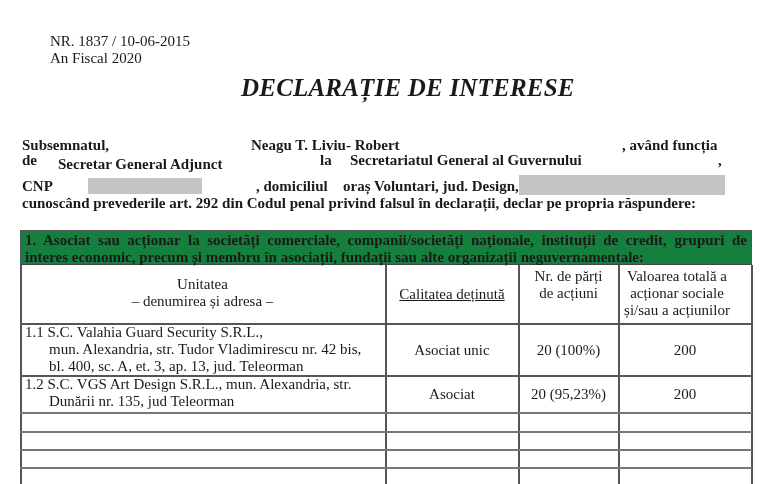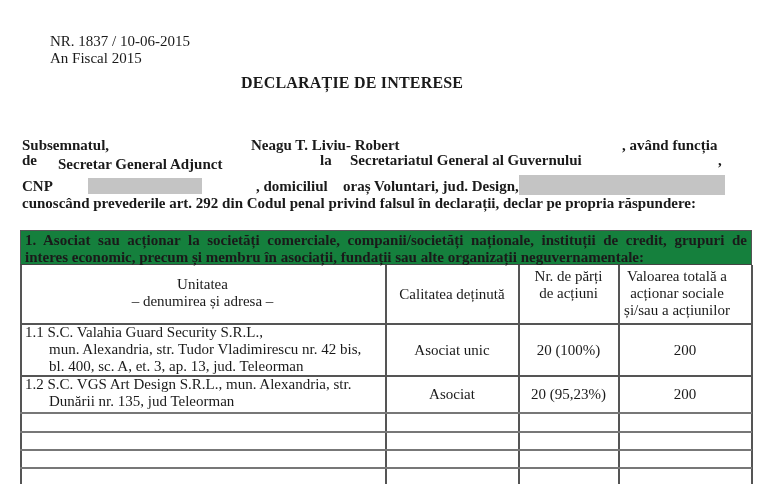--- a/index.html
+++ b/index.html
@@ -4,21 +4,21 @@
   <style>
     html, body { margin:0; padding:0; }
     body {
       width:770px; height:484px; overflow:hidden;
       background:#ffffff; position:relative;
       font-family:"Liberation Serif", "DejaVu Serif", serif;
       color:#1a1a1a;
     }
     .abs { position:absolute; white-space:nowrap; }
     .meta { font-size:15px; line-height:17px;margin-left:14px; }
-    .title { font-size:16px; font-weight:bold; letter-spacing:0.2px; }
+    .title { font-size:25px; font-weight:bold; letter-spacing:0.2px;font-style:italic; }
     .b { font-weight:bold; font-size:15px; }
     .redact { position:absolute; background:#c4c4c4; }
 
     .tbl { position:absolute; left:20px; top:230px; width:734px; height:254px; }
     .band {
       position:absolute; left:0; top:0; width:732px; height:35px;
       background:#15803d; border:1.5px solid #555; border-bottom:1.5px solid #444;
       font-weight:bold; font-size:15px; line-height:17px; padding:1px 4px;
       box-sizing:border-box; white-space:normal; text-align:justify;
       text-align-last:justify;
@@ -30,21 +30,21 @@
     .cell {
       position:absolute; font-size:15px; line-height:17px; text-align:center;
       white-space:normal;
     }
     .cell.left { text-align:left; }
   </style>
 </head>
 <body>
 
 <div class="abs meta" style="left:36px;top:33px;">NR. 1837 / 10-06-2015</div>
-<div class="abs meta" style="left:36px;top:50px;">An Fiscal 2015</div>
+<div class="abs meta" style="left:36px;top:50px;">An Fiscal 2020</div>
 <div class="abs title" style="left:241px;top:74px;">DECLARAȚIE DE INTERESE</div>
 
 <div class="abs b" style="left:22px;top:137px;">Subsemnatul,</div>
 <div class="abs b" style="left:251px;top:137px;">Neagu T. Liviu- Robert</div>
 <div class="abs b" style="left:622px;top:137px;">, având funcția</div>
 
 <div class="abs b" style="left:22px;top:152px;">de</div>
 <div class="abs b" style="left:58px;top:156px;">Secretar General Adjunct</div>
 <div class="abs b" style="left:320px;top:152px;">la</div>
 <div class="abs b" style="left:350px;top:152px;">Secretariatul General al Guvernului</div>
@@ -75,21 +75,21 @@
   <div class="hline" style="top:145px;width:732px;"></div>
   <div class="hline light" style="top:182px;width:732px;"></div>
   <div class="hline light" style="top:201px;width:732px;"></div>
   <div class="hline light" style="top:219px;width:732px;"></div>
   <div class="hline light" style="top:237px;width:732px;"></div>
 
   <div class="cell" style="left:0;width:365px;top:46px;">
     <div>Unitatea</div>
     <div>– denumirea și adresa –</div>
   </div>
-  <div class="cell" style="left:366px;width:132px;top:56px;">
+  <div class="cell" style="left:366px;width:132px;top:56px;text-decoration:underline;">
     <div>Calitatea deținută</div>
   </div>
   <div class="cell" style="left:499px;width:99px;top:38px;">
     <div>Nr. de părți</div>
     <div>de acțiuni</div>
   </div>
   <div class="cell" style="left:599px;width:116px;top:38px;">
     <div>Valoarea totală a</div>
     <div>acționar sociale</div>
     <div>și/sau a acțiunilor</div>

